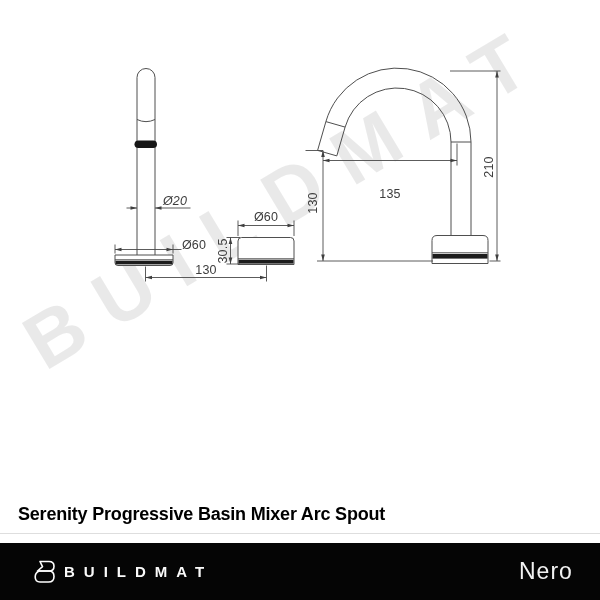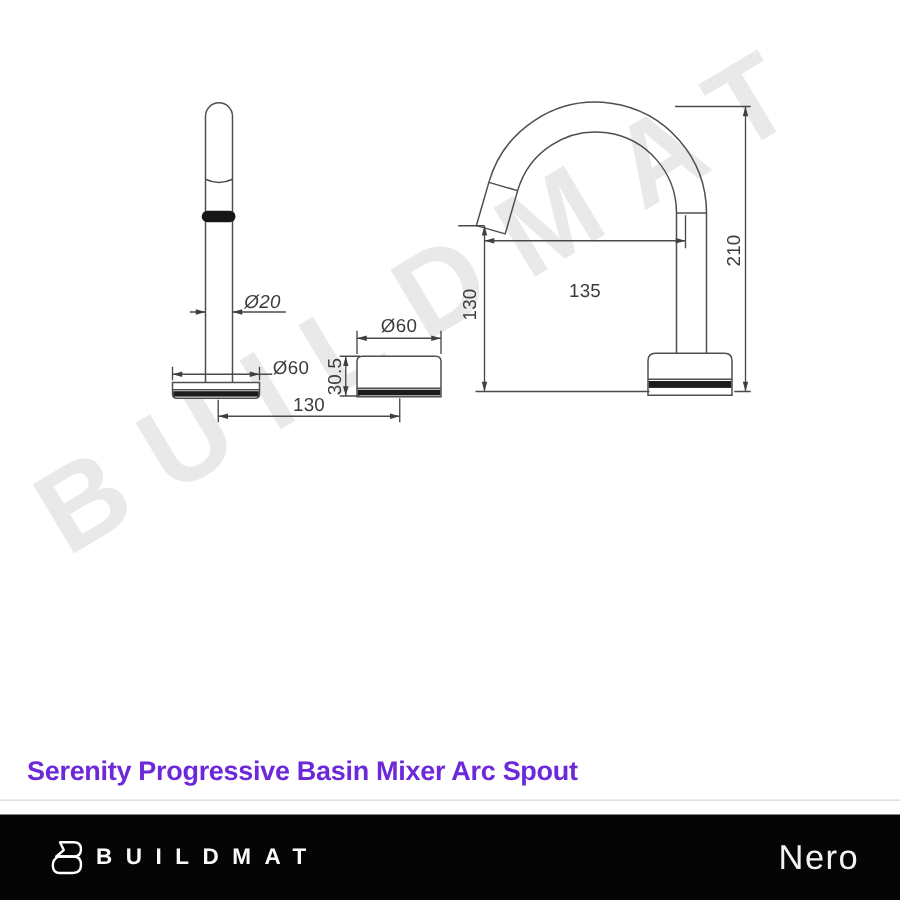--- a/index.html
+++ b/index.html
@@ -19,21 +19,21 @@
   #drawing{position:absolute;left:0;top:0;z-index:2;}
   
   .dim{
     position:absolute;z-index:3;font-size:12.5px;color:#3c3c3c;
     transform:translate(-50%,-50%);white-space:nowrap;letter-spacing:0.2px;
   }
   .dim.rot{transform:translate(-50%,-50%) rotate(-90deg);}
   
   .title{
     position:absolute;left:18px;top:504px;z-index:3;
-    font-size:18px;font-weight:700;letter-spacing:-0.2px;color:#6d28d9;
+    font-size:18px;font-weight:700;letter-spacing:-0.2px;color:#000000;
   }
   .divider{position:absolute;left:0;top:533px;width:600px;height:1px;background:#dedede;z-index:3;}
   
   .footer{position:absolute;left:0;top:543px;width:600px;height:57px;background:#050505;z-index:4;}
   .logo-icon{position:absolute;left:32px;top:15px;}
   .brand{
     position:absolute;left:64px;top:0;height:57px;display:flex;align-items:center;
     color:#fafafa;font-size:15px;font-weight:700;letter-spacing:9px;
   }
   .nero{

